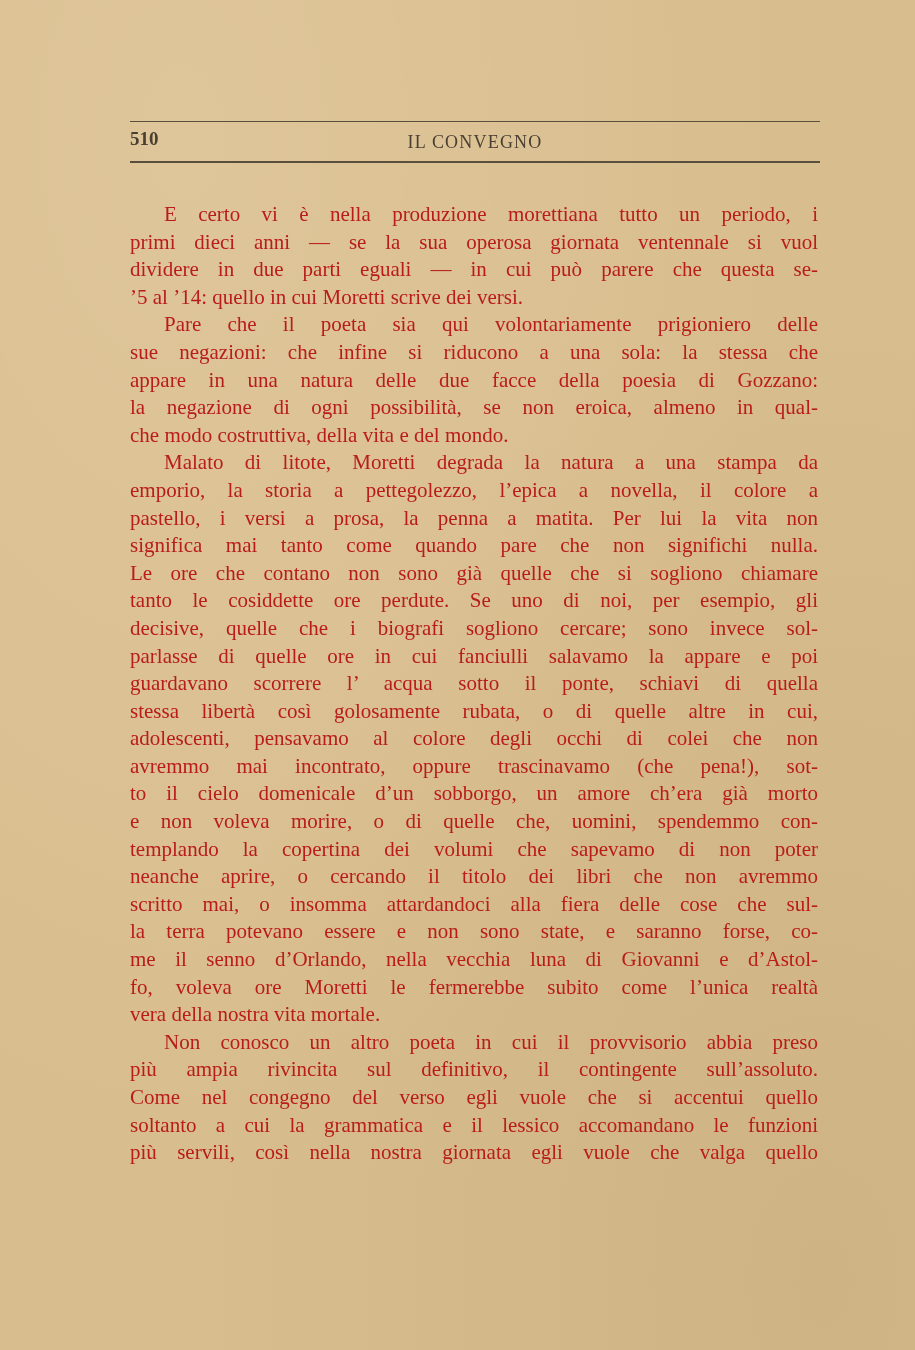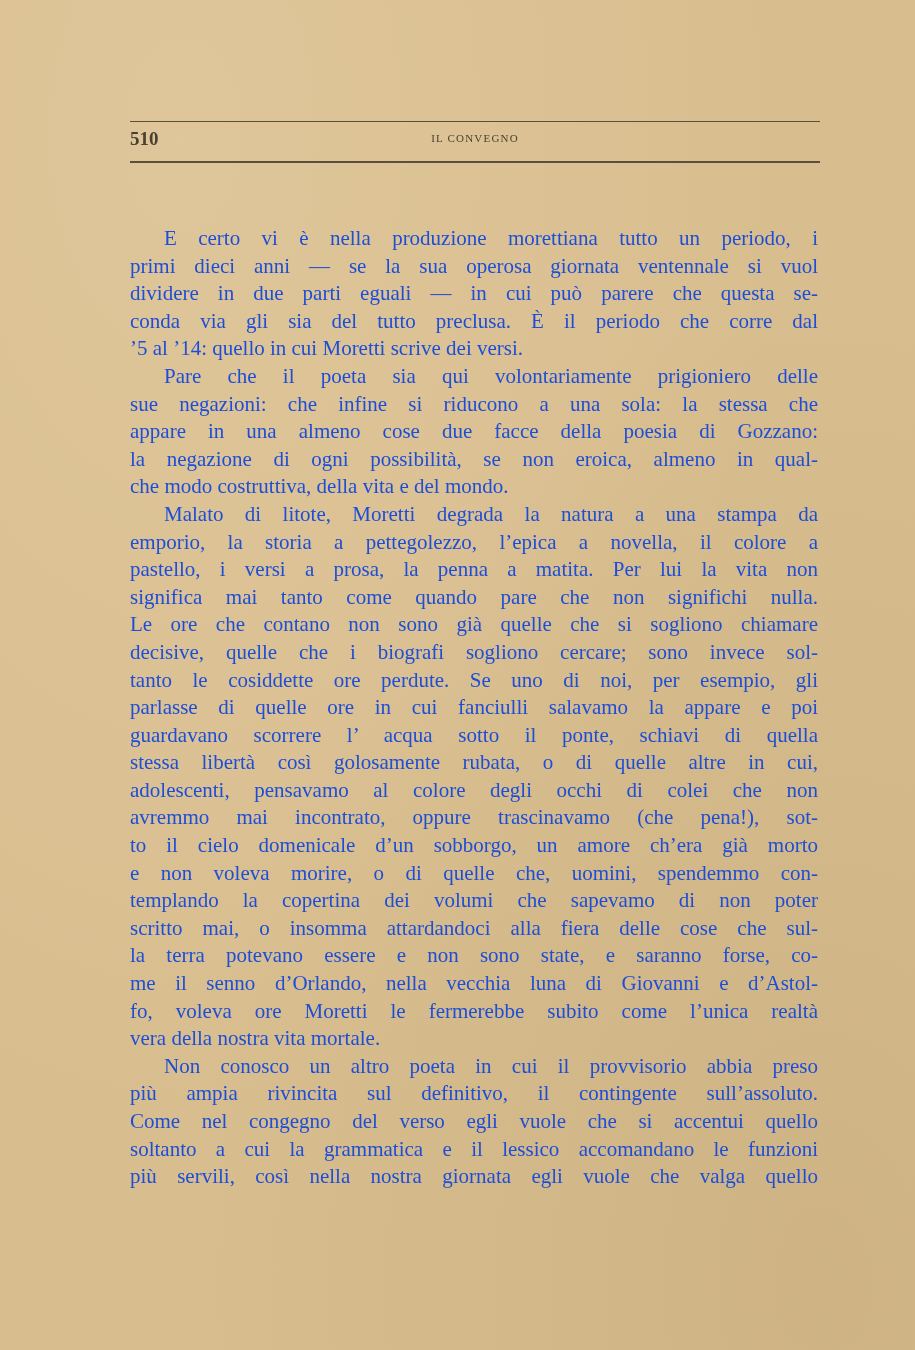--- a/index.html
+++ b/index.html
@@ -48,34 +48,33 @@
       font-weight: bold;
       color: #4a4032;
     }
     .journal-title {
       position: absolute;
       left: 0;
       width: 100%;
       top: 4px;
       text-align: center;
       font-family: "Liberation Serif", serif;
-      font-size: 11px;
+      font-size: 18px;
       letter-spacing: 1.2px;
       color: #4a4032;
     }
     .body-text {
       position: absolute;
       left: 130px;
       top: 201px;
       width: 688px;
       font-family: "Liberation Serif", serif;
       font-size: 21px;
       line-height: 27.6px;
-      color: #1d4ed8;
-      margin-top: 24px;
+      color: #b91c1c;
     }
     .line {
       display: block;
       white-space: nowrap;
       text-align: justify;
       text-align-last: justify;
       height: 27.6px;
     }
     .line.last {
       text-align-last: left;
@@ -97,48 +96,48 @@
   </div>
 
   <div class="rule bottom"></div>
 
   <div class="body-text">
 
     <div>
       <span class="line indent">E certo vi è nella produzione morettiana tutto un periodo, i</span>
       <span class="line">primi dieci anni — se la sua operosa giornata ventennale si vuol</span>
       <span class="line">dividere in due parti eguali — in cui può parere che questa se-</span>
-      <span class="line">conda via gli sia del tutto preclusa. È il periodo che corre dal</span>
       <span class="line last">’5 al ’14: quello in cui Moretti scrive dei versi.</span>
     </div>
 
     <div>
       <span class="line indent">Pare che il poeta sia qui volontariamente prigioniero delle</span>
       <span class="line">sue negazioni: che infine si riducono a una sola: la stessa che</span>
-      <span class="line">appare in una almeno cose due facce della poesia di Gozzano:</span>
+      <span class="line">appare in una natura delle due facce della poesia di Gozzano:</span>
       <span class="line">la negazione di ogni possibilità, se non eroica, almeno in qual-</span>
       <span class="line last">che modo costruttiva, della vita e del mondo.</span>
     </div>
 
     <div>
       <span class="line indent">Malato di litote, Moretti degrada la natura a una stampa da</span>
       <span class="line">emporio, la storia a pettegolezzo, l’epica a novella, il colore a</span>
       <span class="line">pastello, i versi a prosa, la penna a matita. Per lui la vita non</span>
       <span class="line">significa mai tanto come quando pare che non significhi nulla.</span>
       <span class="line">Le ore che contano non sono già quelle che si sogliono chiamare</span>
+      <span class="line">tanto le cosiddette ore perdute. Se uno di noi, per esempio, gli</span>
       <span class="line">decisive, quelle che i biografi sogliono cercare; sono invece sol-</span>
-      <span class="line">tanto le cosiddette ore perdute. Se uno di noi, per esempio, gli</span>
       <span class="line">parlasse di quelle ore in cui fanciulli salavamo la appare e poi</span>
       <span class="line">guardavano scorrere l’ acqua sotto il ponte, schiavi di quella</span>
       <span class="line">stessa libertà così golosamente rubata, o di quelle altre in cui,</span>
       <span class="line">adolescenti, pensavamo al colore degli occhi di colei che non</span>
       <span class="line">avremmo mai incontrato, oppure trascinavamo (che pena!), sot-</span>
       <span class="line">to il cielo domenicale d’un sobborgo, un amore ch’era già morto</span>
       <span class="line">e non voleva morire, o di quelle che, uomini, spendemmo con-</span>
       <span class="line">templando la copertina dei volumi che sapevamo di non poter</span>
+      <span class="line">neanche aprire, o cercando il titolo dei libri che non avremmo</span>
       <span class="line">scritto mai, o insomma attardandoci alla fiera delle cose che sul-</span>
       <span class="line">la terra potevano essere e non sono state, e saranno forse, co-</span>
       <span class="line">me il senno d’Orlando, nella vecchia luna di Giovanni e d’Astol-</span>
       <span class="line">fo, voleva ore Moretti le fermerebbe subito come l’unica realtà</span>
       <span class="line last">vera della nostra vita mortale.</span>
     </div>
 
     <div>
       <span class="line indent">Non conosco un altro poeta in cui il provvisorio abbia preso</span>
       <span class="line">più ampia rivincita sul definitivo, il contingente sull’assoluto.</span>

